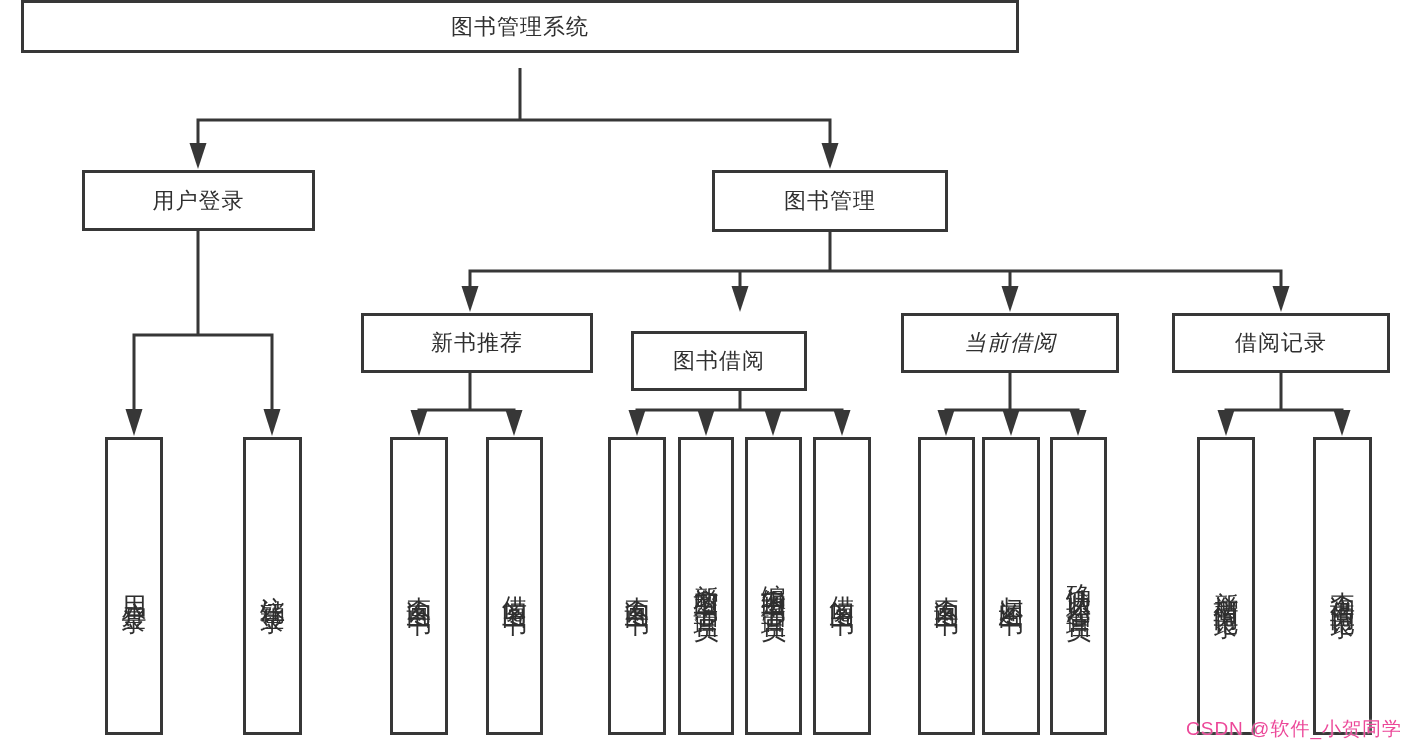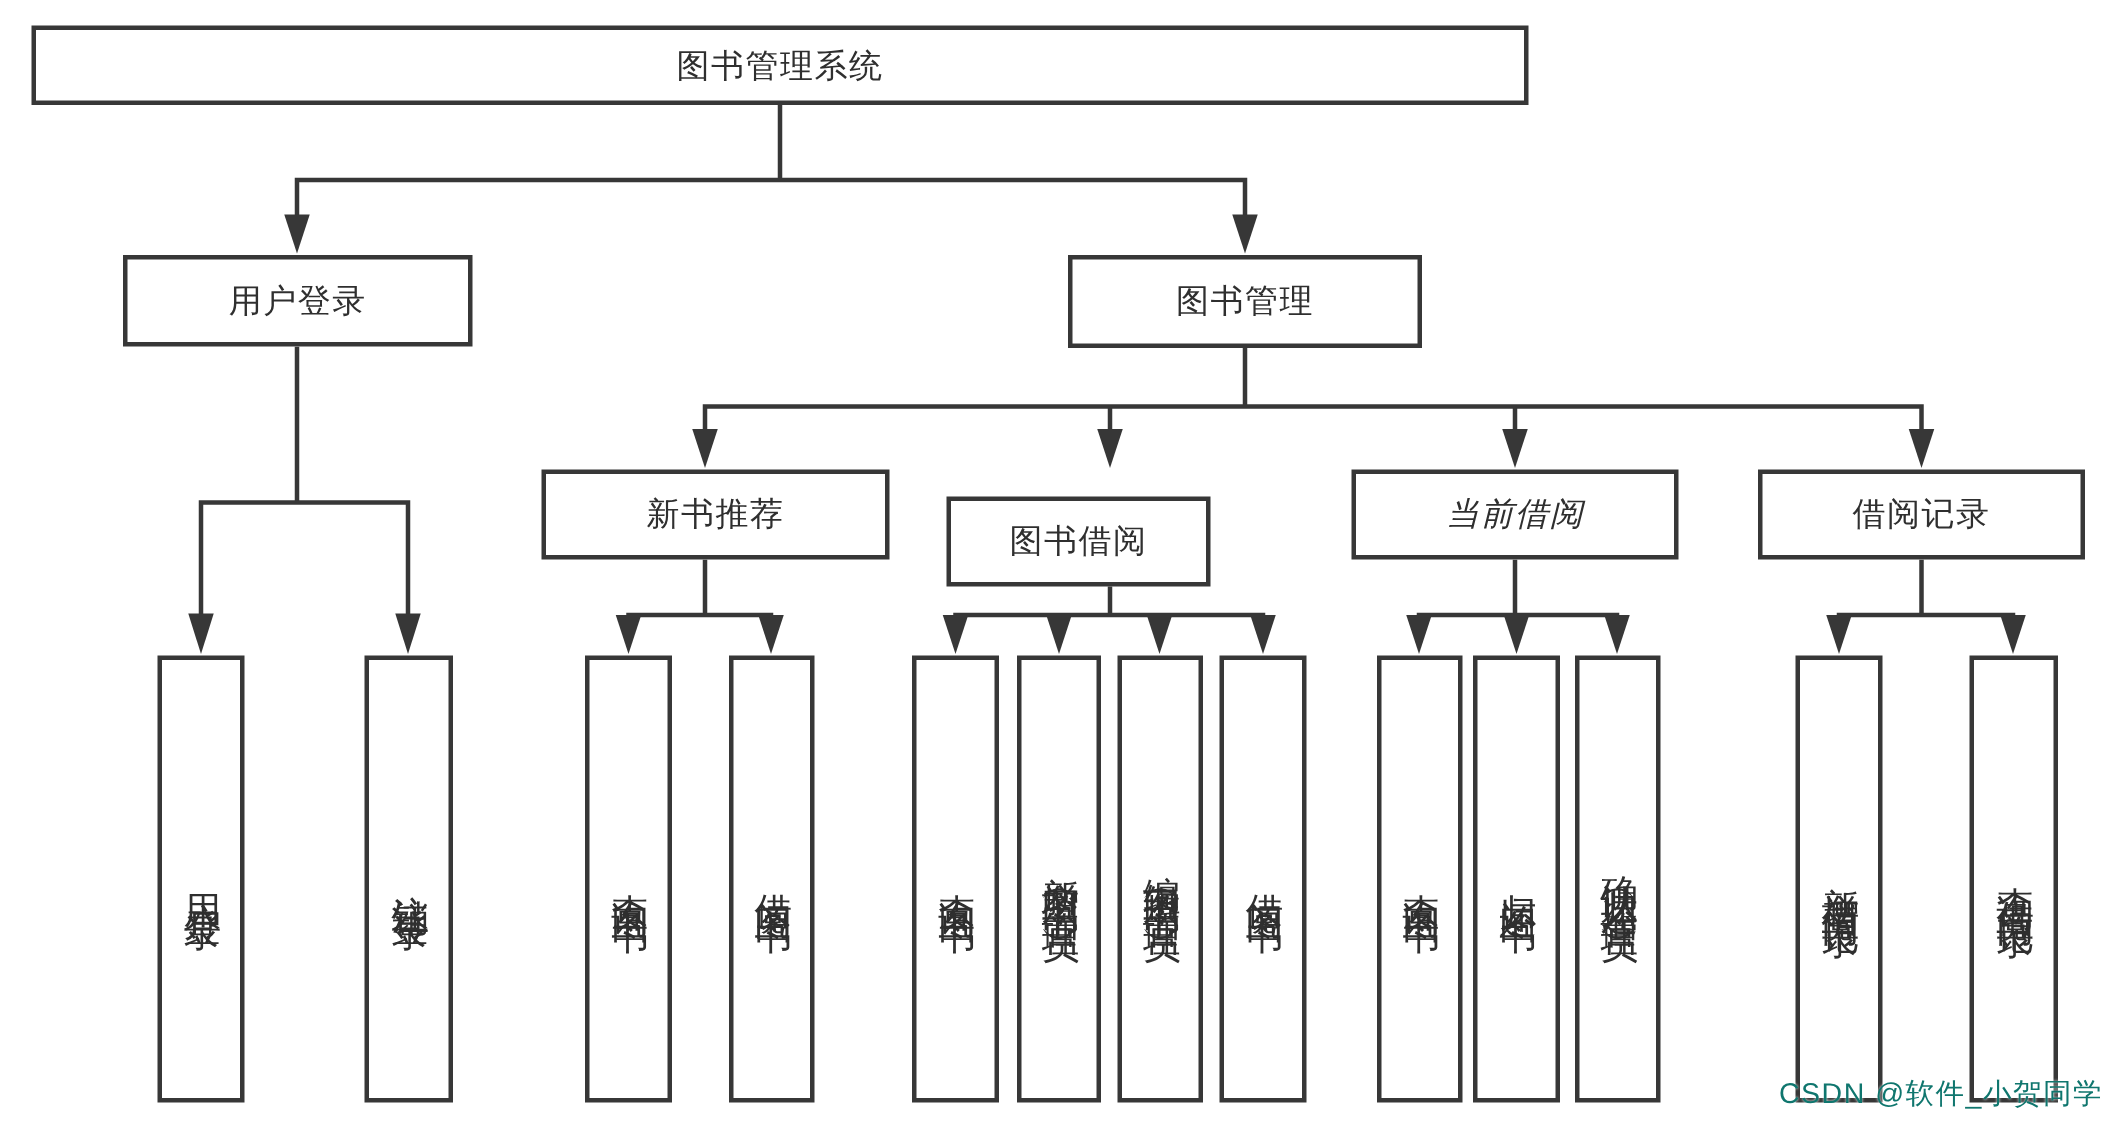--- a/index.html
+++ b/index.html
@@ -15,21 +15,21 @@
   }
   .leaf{
     position:absolute;box-sizing:border-box;border:3px solid #373737;background:#ffffff;
     top:437px;height:298px;display:flex;align-items:center;justify-content:center;
   }
   .vtext{
     writing-mode:vertical-rl;text-orientation:mixed;
     font-size:25px;letter-spacing:5px;line-height:1;color:#2f2f2f;
   }
   .watermark{
-    position:absolute;left:1186px;top:716px;font-size:19px;color:#0f766e;
+    position:absolute;left:1186px;top:716px;font-size:19px;color:#ec4899;
     letter-spacing:1px;white-space:nowrap;
     text-shadow:0 0 2px #ffffff;
   }
 </style>
 </head>
 <body>
 
 <div class="canvas">
 
   <svg class="wires" viewBox="0 0 1405 747" xmlns="http://www.w3.org/2000/svg">
@@ -65,21 +65,21 @@
       <polygon points="764.5,410 781.5,410 773,436"></polygon>
       <polygon points="833.5,410 850.5,410 842,436"></polygon>
       <polygon points="937.5,410 954.5,410 946,436"></polygon>
       <polygon points="1002.5,410 1019.5,410 1011,436"></polygon>
       <polygon points="1069.5,410 1086.5,410 1078,436"></polygon>
       <polygon points="1217.5,410 1234.5,410 1226,436"></polygon>
       <polygon points="1333.5,410 1350.5,410 1342,436"></polygon>
     </g>
   </svg>
 
-  <div class="node" style="left:21px;top:17px;width:998px;height:53px;">
+  <div class="node" style="left:21px;top:0;width:998px;height:53px;">
     <span>图书管理系统</span>
   </div>
 
   <div class="node" style="left:82px;top:170px;width:233px;height:61px;">
     <span>用户登录</span>
   </div>
   <div class="node" style="left:712px;top:170px;width:236px;height:62px;">
     <span>图书管理</span>
   </div>
 

